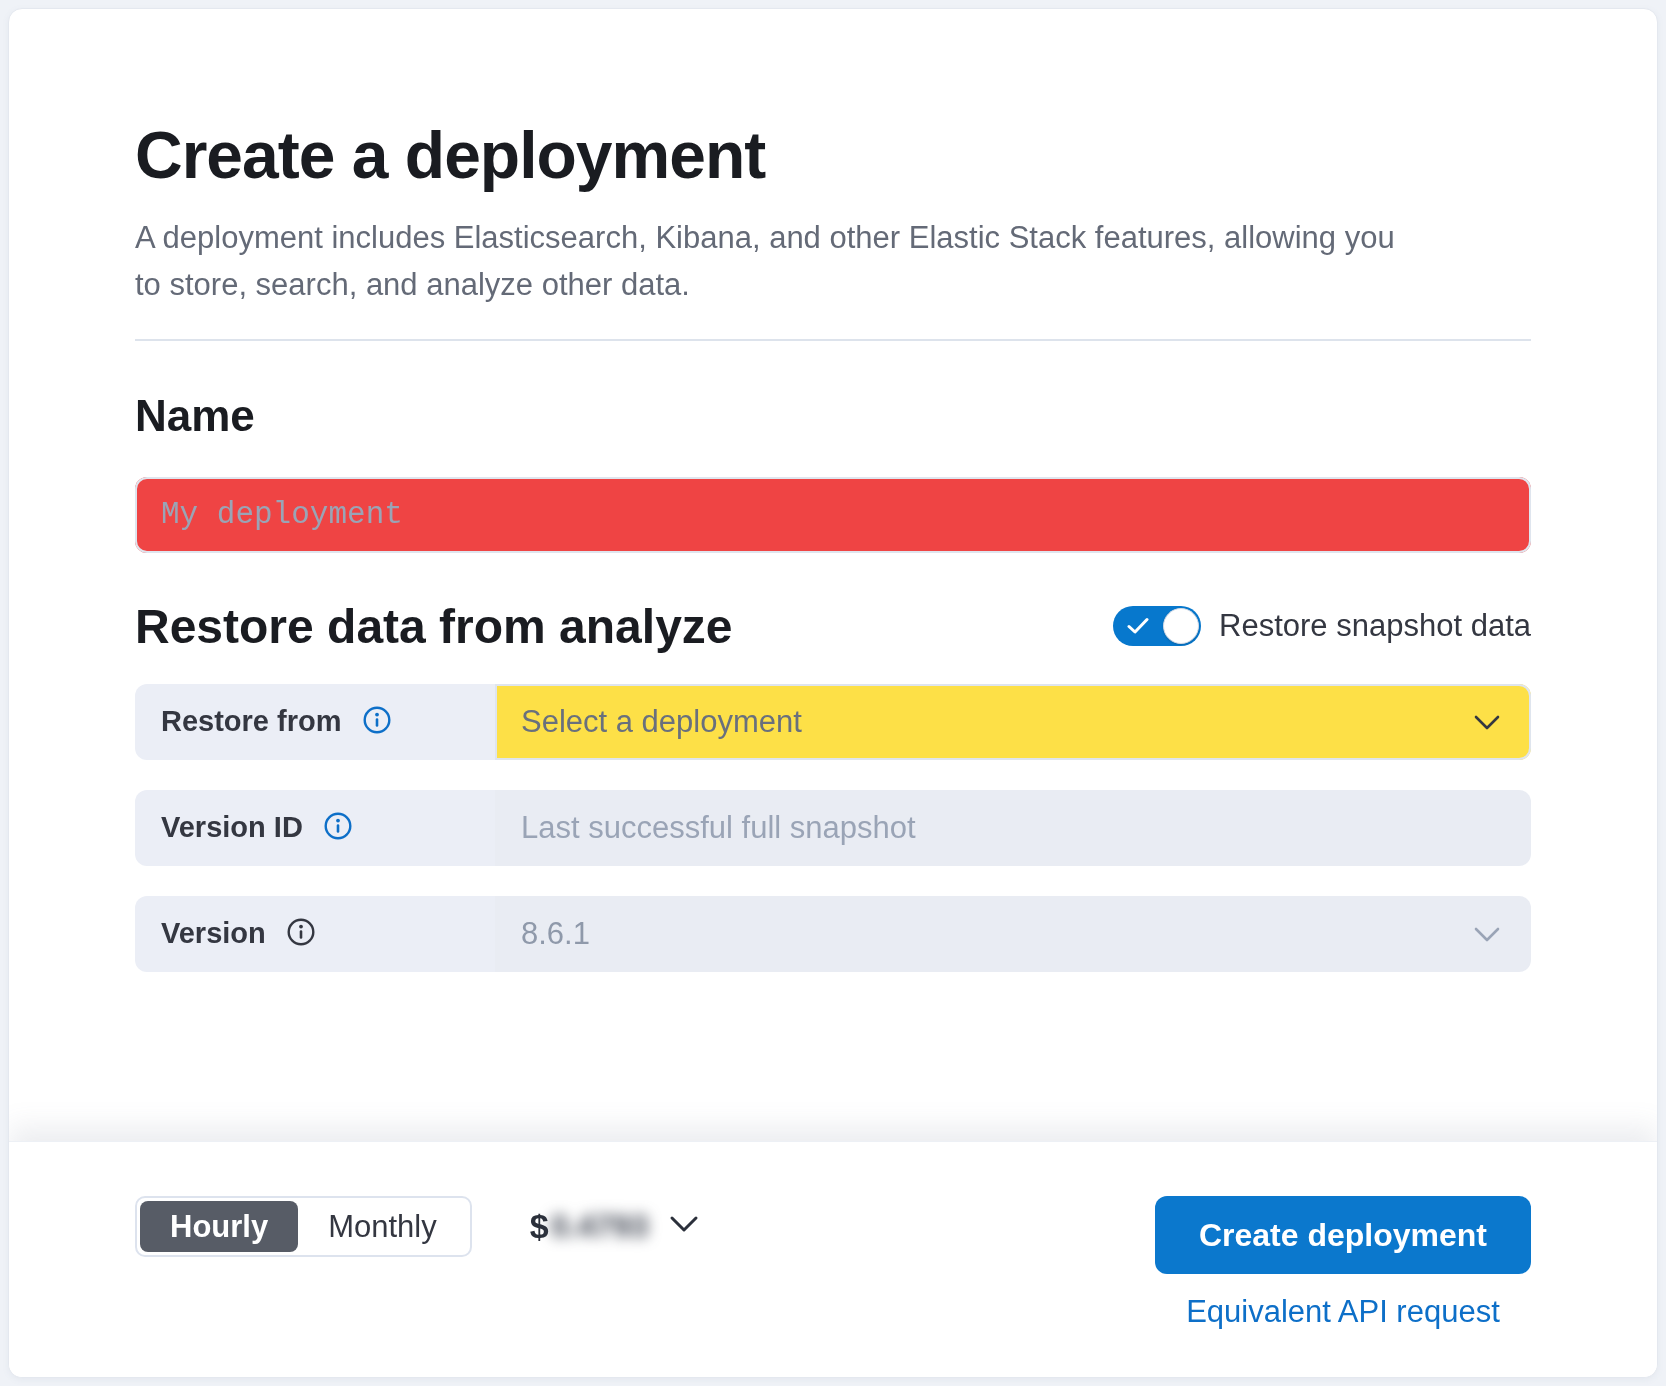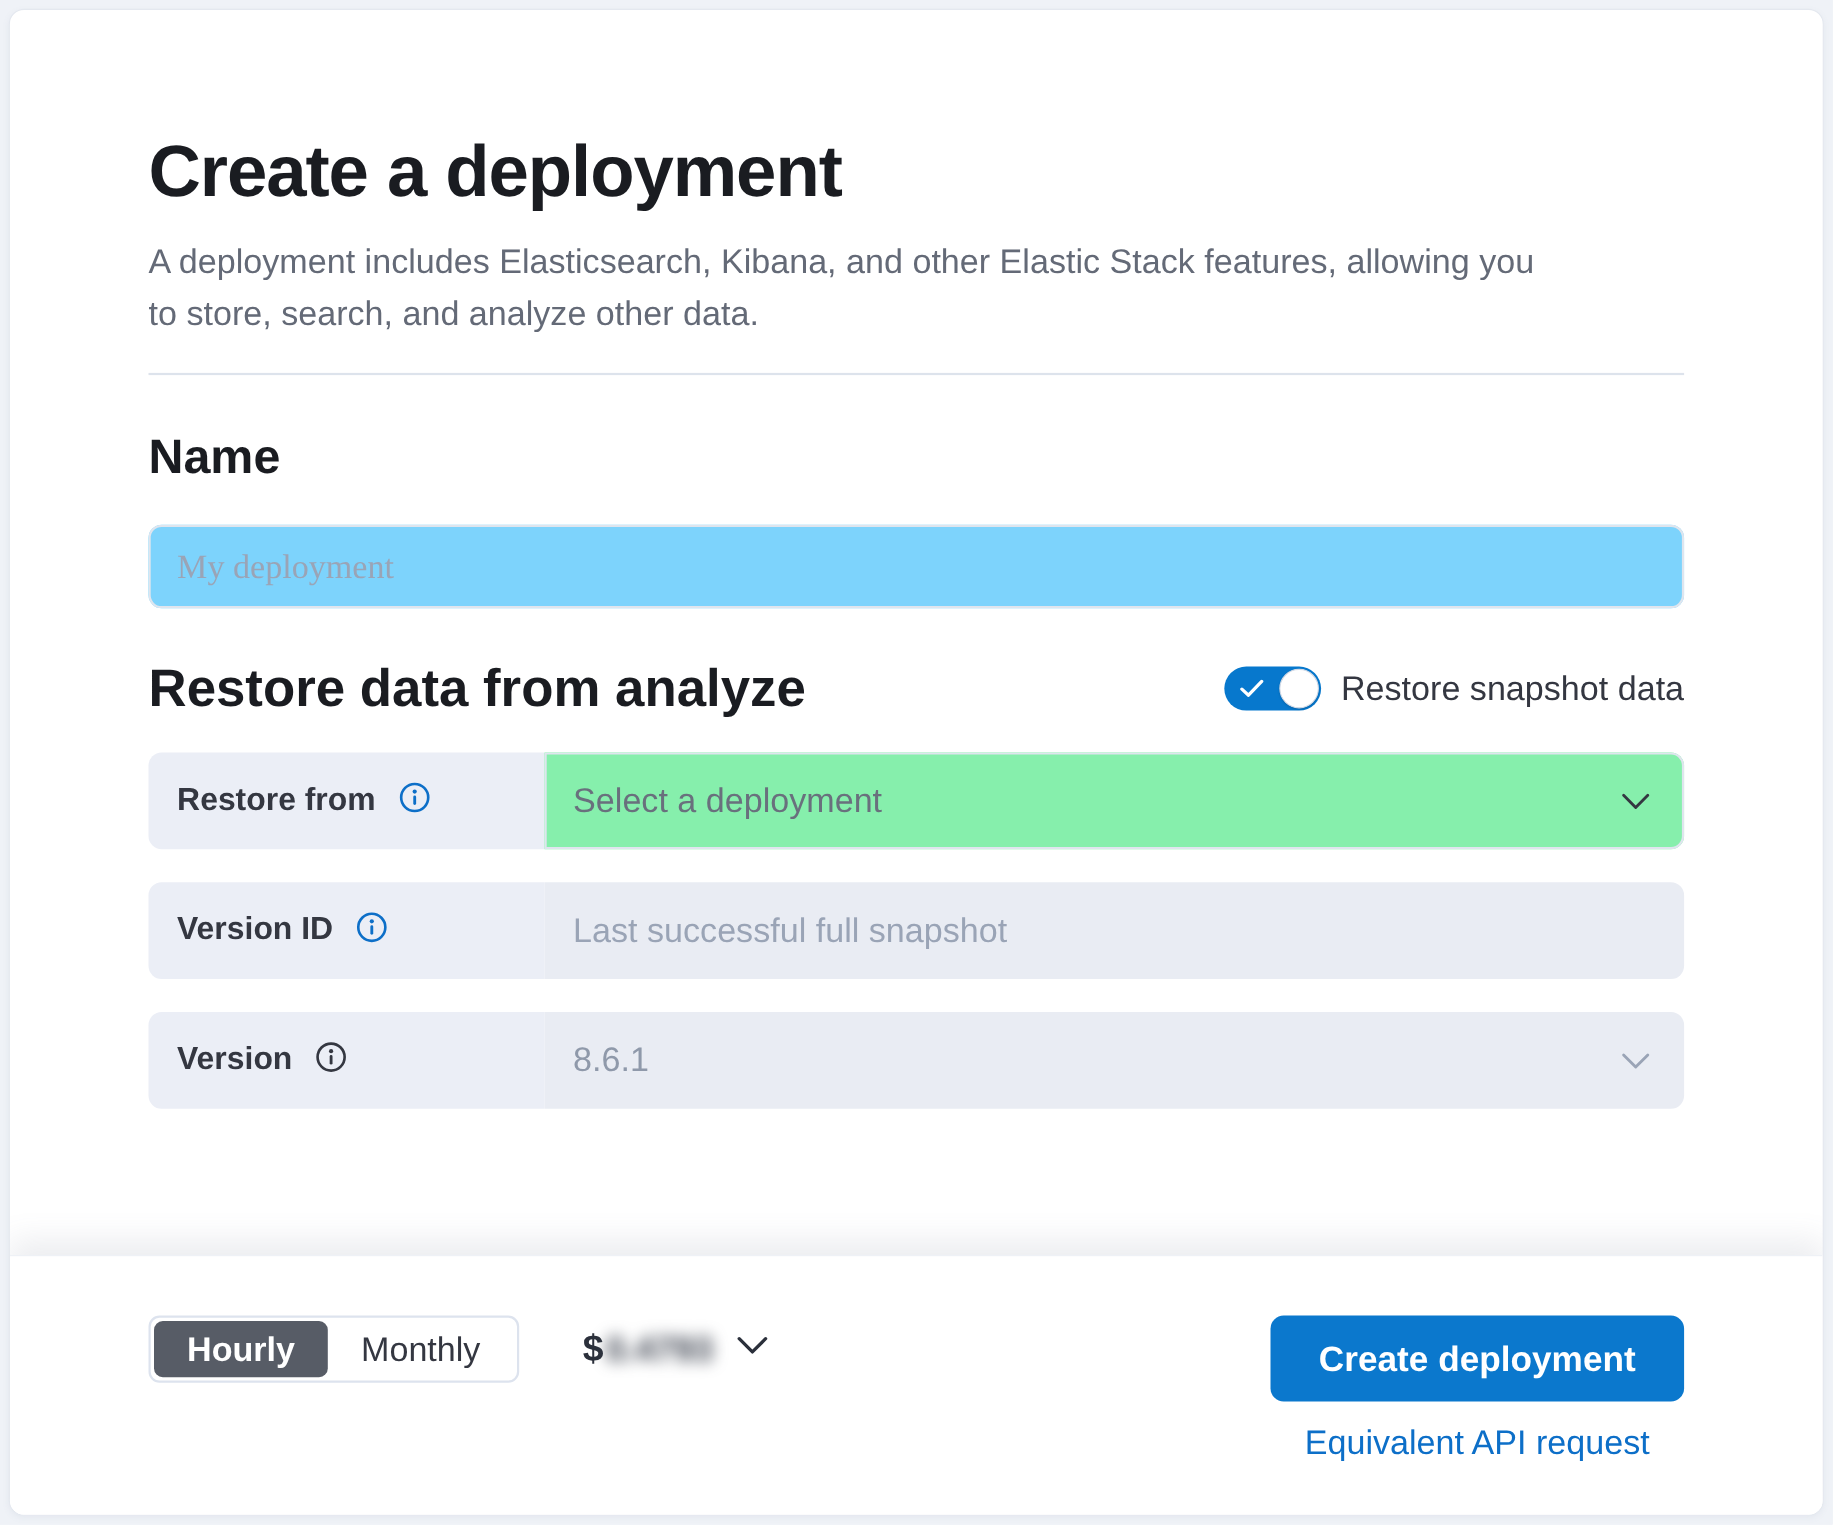--- a/index.html
+++ b/index.html
@@ -57,24 +57,24 @@
     font-weight: 700;
     color: #1a1c21;
   }
   .text-input {
     box-sizing: border-box;
     display: block;
     width: 100%;
     height: 76px;
     margin-top: 36px;
     padding: 0 26px;
-    font-family: Liberation Serif, serif;
+    font-family: Liberation Mono, monospace;
     font-size: 31px;
     color: #343741;
-    background: #7dd3fc;
+    background: #ef4444;
     border: none;
     border-radius: 12px;
     box-shadow: inset 0 0 0 2px #dfe5ee;
     outline: none;
   }
   .text-input::placeholder { color: #9aa4b6; }
 
   .section-head-row {
     margin-top: 46px;
     display: flex;
@@ -116,21 +116,21 @@
     box-shadow: 0 1px 2px rgba(0,0,0,0.15);
   }
   .toggle-label {
     font-size: 31px;
     color: #343741;
   }
 
   .form-row {
     display: flex;
     margin-top: 30px;
-    height: 88px;
+    height: 76px;
     border-radius: 12px;
   }
   .label-cell {
     box-sizing: border-box;
     flex: 0 0 360px;
     display: flex;
     align-items: center;
     gap: 20px;
     padding-left: 26px;
     background: #ebeef6;
@@ -144,21 +144,21 @@
   .field-cell {
     position: relative;
     flex: 1 1 auto;
     display: flex;
     align-items: center;
     padding-left: 26px;
     border-radius: 0 12px 12px 0;
     font-size: 31px;
   }
   .field-cell.enabled {
-    background: #86efac;
+    background: #fde047;
     box-shadow: inset 0 0 0 2px #dfe5ee;
     color: #69707d;
     cursor: pointer;
   }
   .field-cell.disabled {
     background: #e9ecf3;
     color: #9aa4b6;
   }
   .field-cell .chev {
     position: absolute;

